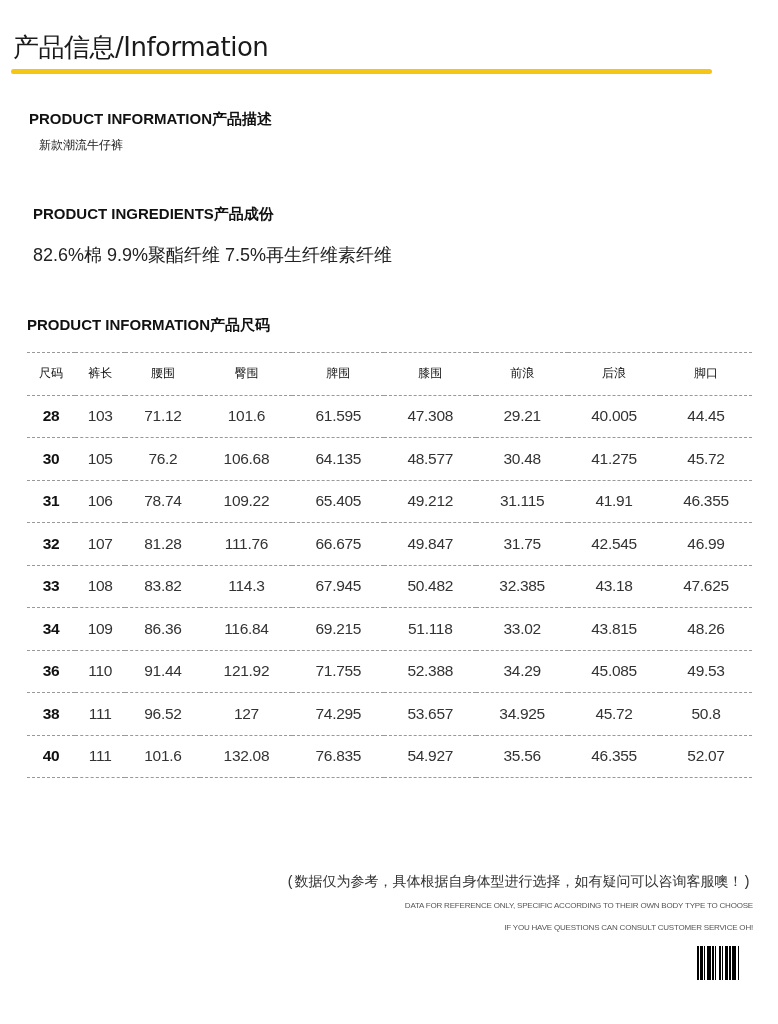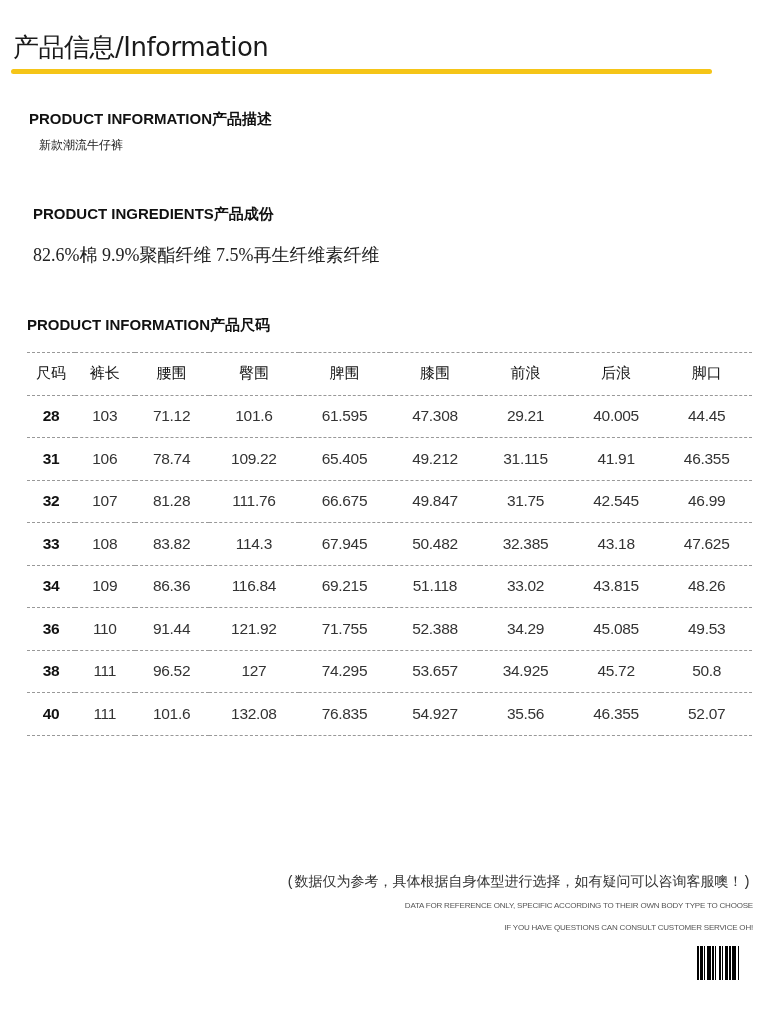--- a/index.html
+++ b/index.html
@@ -2,26 +2,26 @@
 <html><head>
 <meta charset="utf-8">
 <style>
   html, body { margin: 0; padding: 0; background: #ffffff; }
   body { width: 778px; height: 1024px; position: relative; overflow: hidden; color: #222; font-family: "Liberation Sans", "DejaVu Sans", sans-serif; }
   .abs { position: absolute; }
   .page-title { left: 13px; top: 30px; font-size: 26px; color: #1a1a1a; font-family: "DejaVu Sans", sans-serif; letter-spacing: -0.5px; }
   .title-bar { left: 11px; top: 69px; width: 701px; height: 5px; background: #f5c518; border-radius: 3px; }
   .sec-heading { font-weight: bold; font-size: 15px; color: #111; font-family: "Liberation Sans", sans-serif; }
   .desc { font-size: 12px; color: #222; font-family: "DejaVu Sans", sans-serif; }
-  .ingredients { font-size: 18px; color: #222; font-family: Liberation Serif, serif; }
+  .ingredients { font-size: 18px; color: #222; font-family: Liberation Sans, sans-serif; }
   .size-table { left: 27px; top: 352px; width: 725px; border-collapse: collapse; }
   .size-table tr { height: 42.5px; border-bottom: 1px dashed #999; }
   .size-table thead tr { border-top: 1px dashed #999; }
   .size-table th, .size-table td { text-align: center; padding: 0; font-size: 15.5px; color: #333; }
-  .size-table th { font-weight: normal; color: #111; font-family: "DejaVu Sans", sans-serif; font-size: 15px; }
+  .size-table th { font-weight: normal; color: #111; font-family: "DejaVu Sans", sans-serif; font-size: 12px; }
   .size-table td { font-family: "Liberation Sans", sans-serif; letter-spacing: -0.3px; }
   .size-table td.size-col { font-weight: bold; color: #111; }
   .size-table th:first-child, .size-table td:first-child { width: 48px; }
   .note-cn { right: 27px; top: 873px; font-size: 14px; color: #333; font-family: Liberation Mono, monospace; }
   .note-en { right: 25px; font-size: 8px; color: #555; letter-spacing: -0.2px; }
   .barcode { left: 697px; top: 946px; width: 55px; height: 34px; display: flex; align-items: stretch; }
   .barcode span { display: block; background: #000; height: 100%; }
 </style>
 </head>
 <body>
@@ -59,20 +59,31 @@
         <tr>
           <td class="size-col">28</td>
           <td>103</td>
           <td>71.12</td>
           <td>101.6</td>
           <td>61.595</td>
           <td>47.308</td>
           <td>29.21</td>
           <td>40.005</td>
           <td>44.45</td>
+        </tr>
+        <tr>
+          <td class="size-col">30</td>
+          <td>105</td>
+          <td>76.2</td>
+          <td>106.68</td>
+          <td>64.135</td>
+          <td>48.577</td>
+          <td>30.48</td>
+          <td>41.275</td>
+          <td>45.72</td>
         </tr>
         <tr>
           <td class="size-col">31</td>
           <td>106</td>
           <td>78.74</td>
           <td>109.22</td>
           <td>65.405</td>
           <td>49.212</td>
           <td>31.115</td>
           <td>41.91</td>

